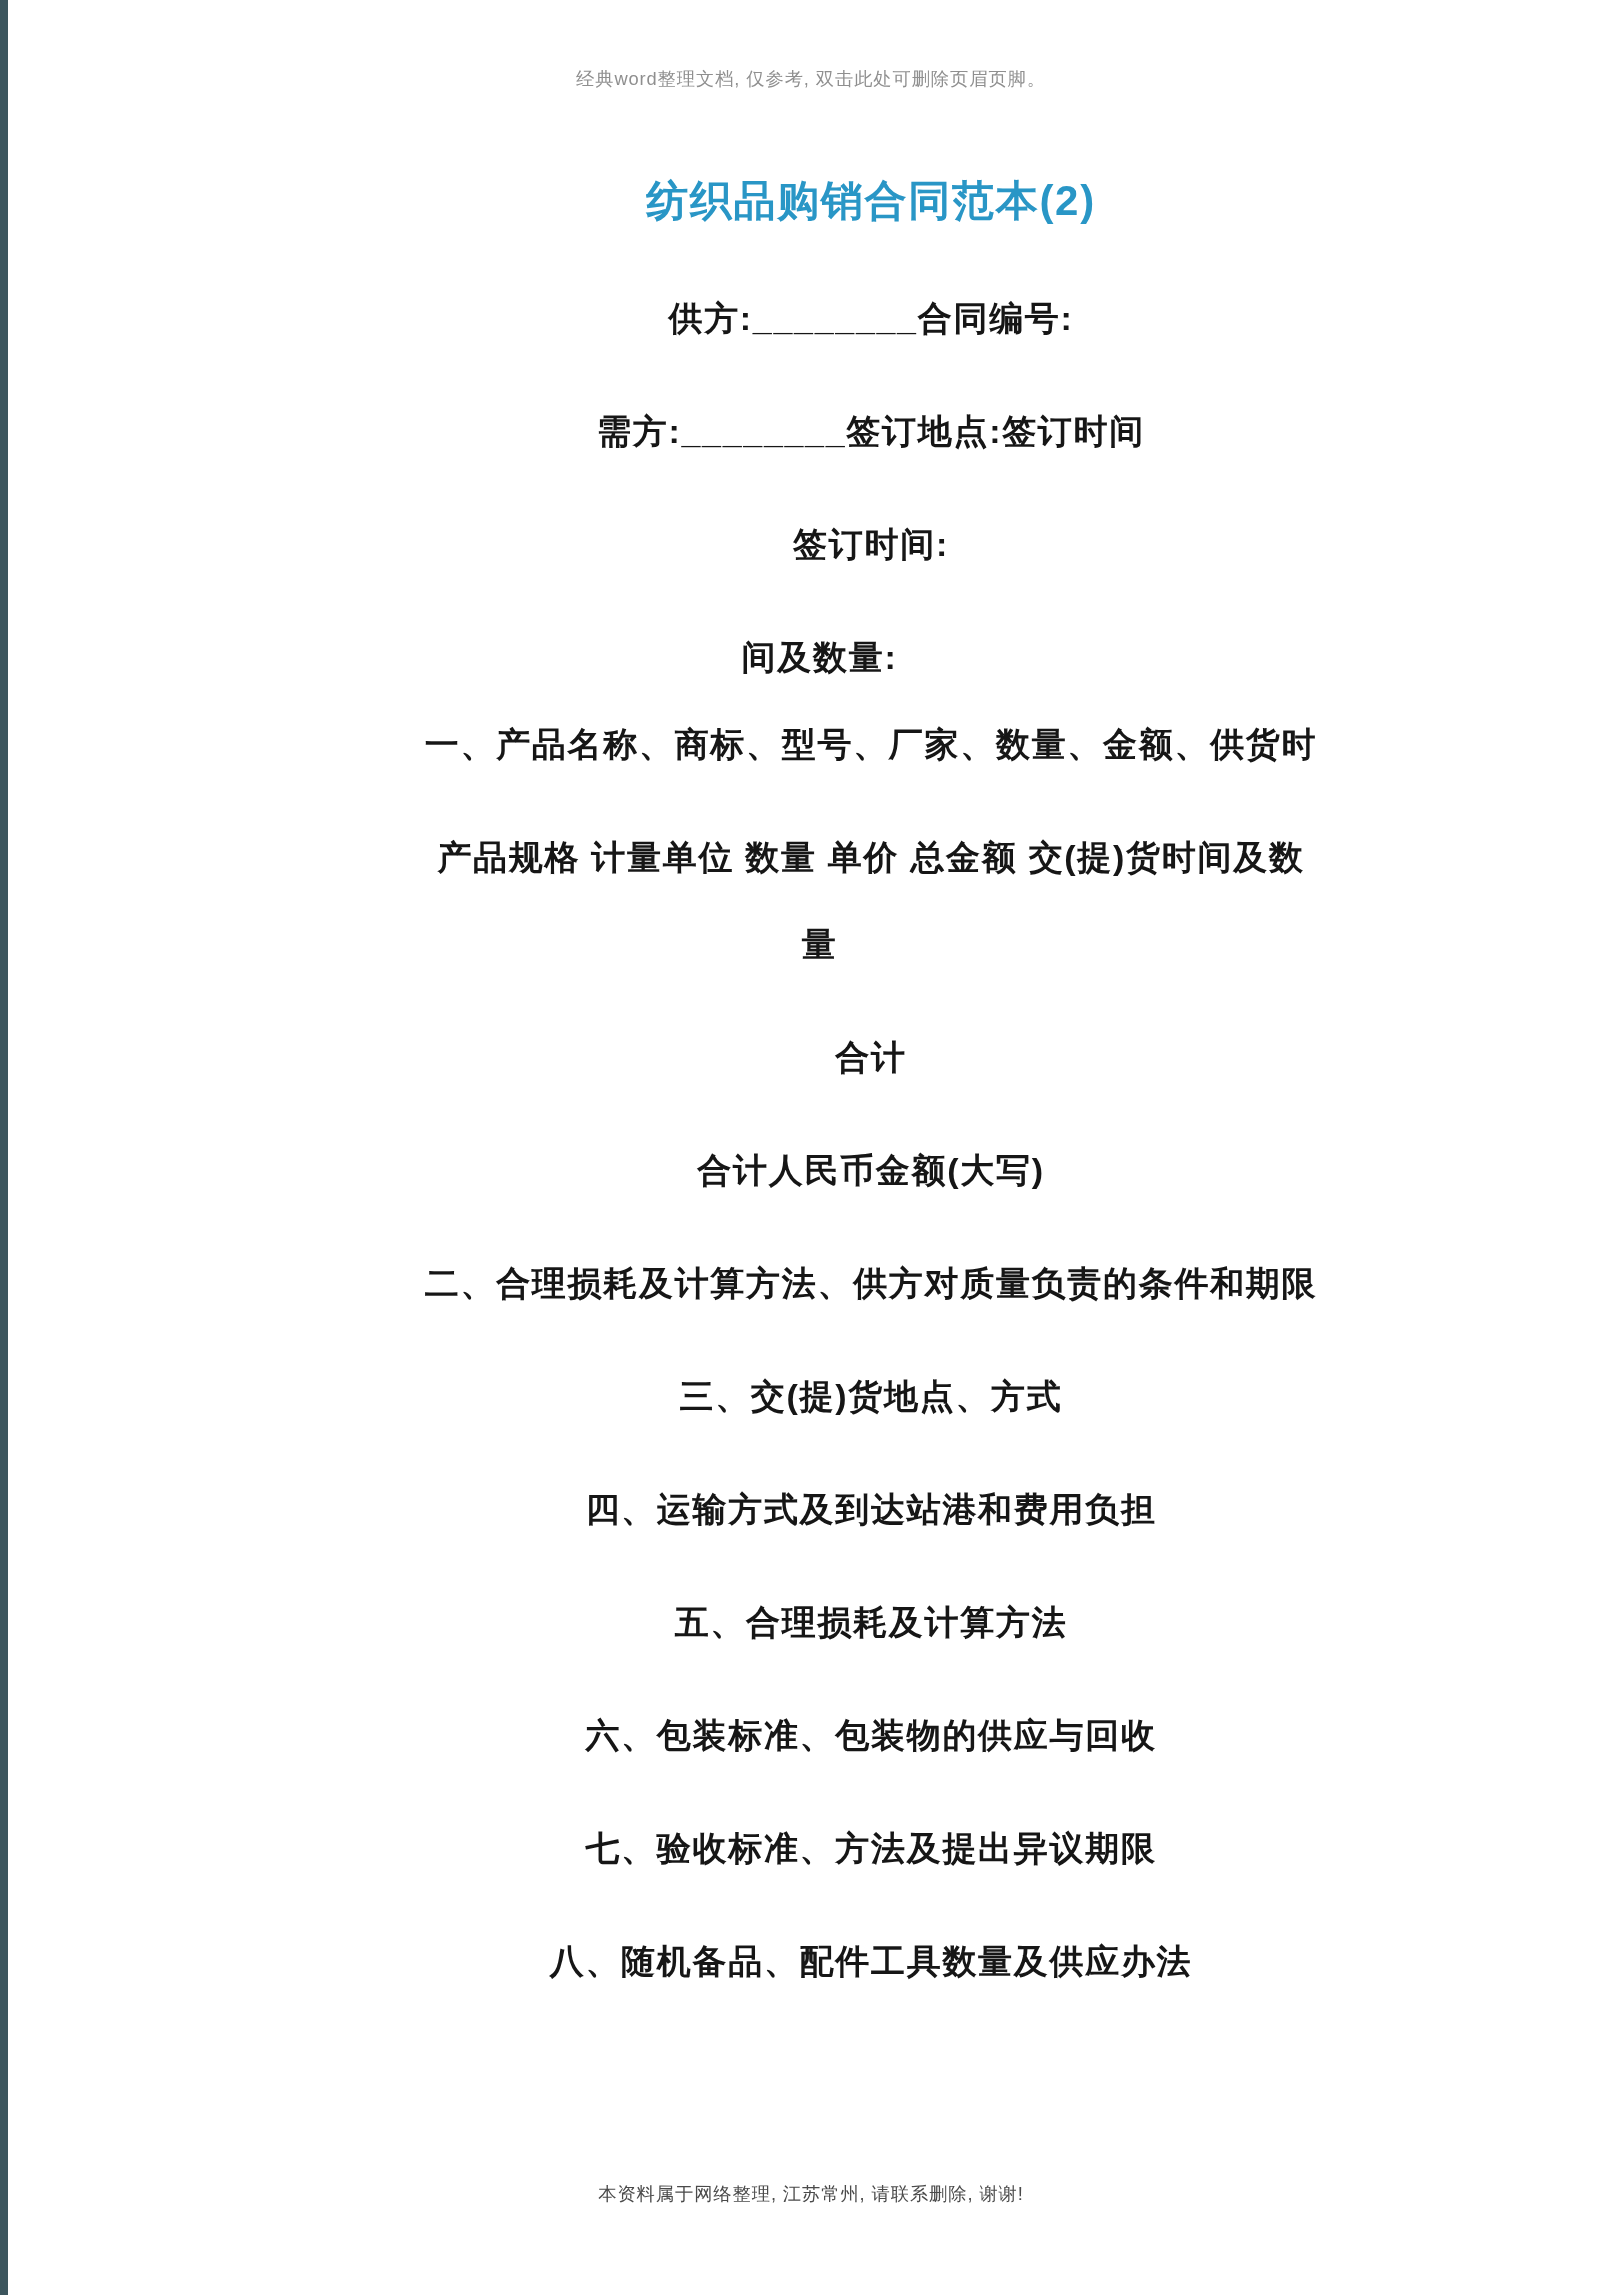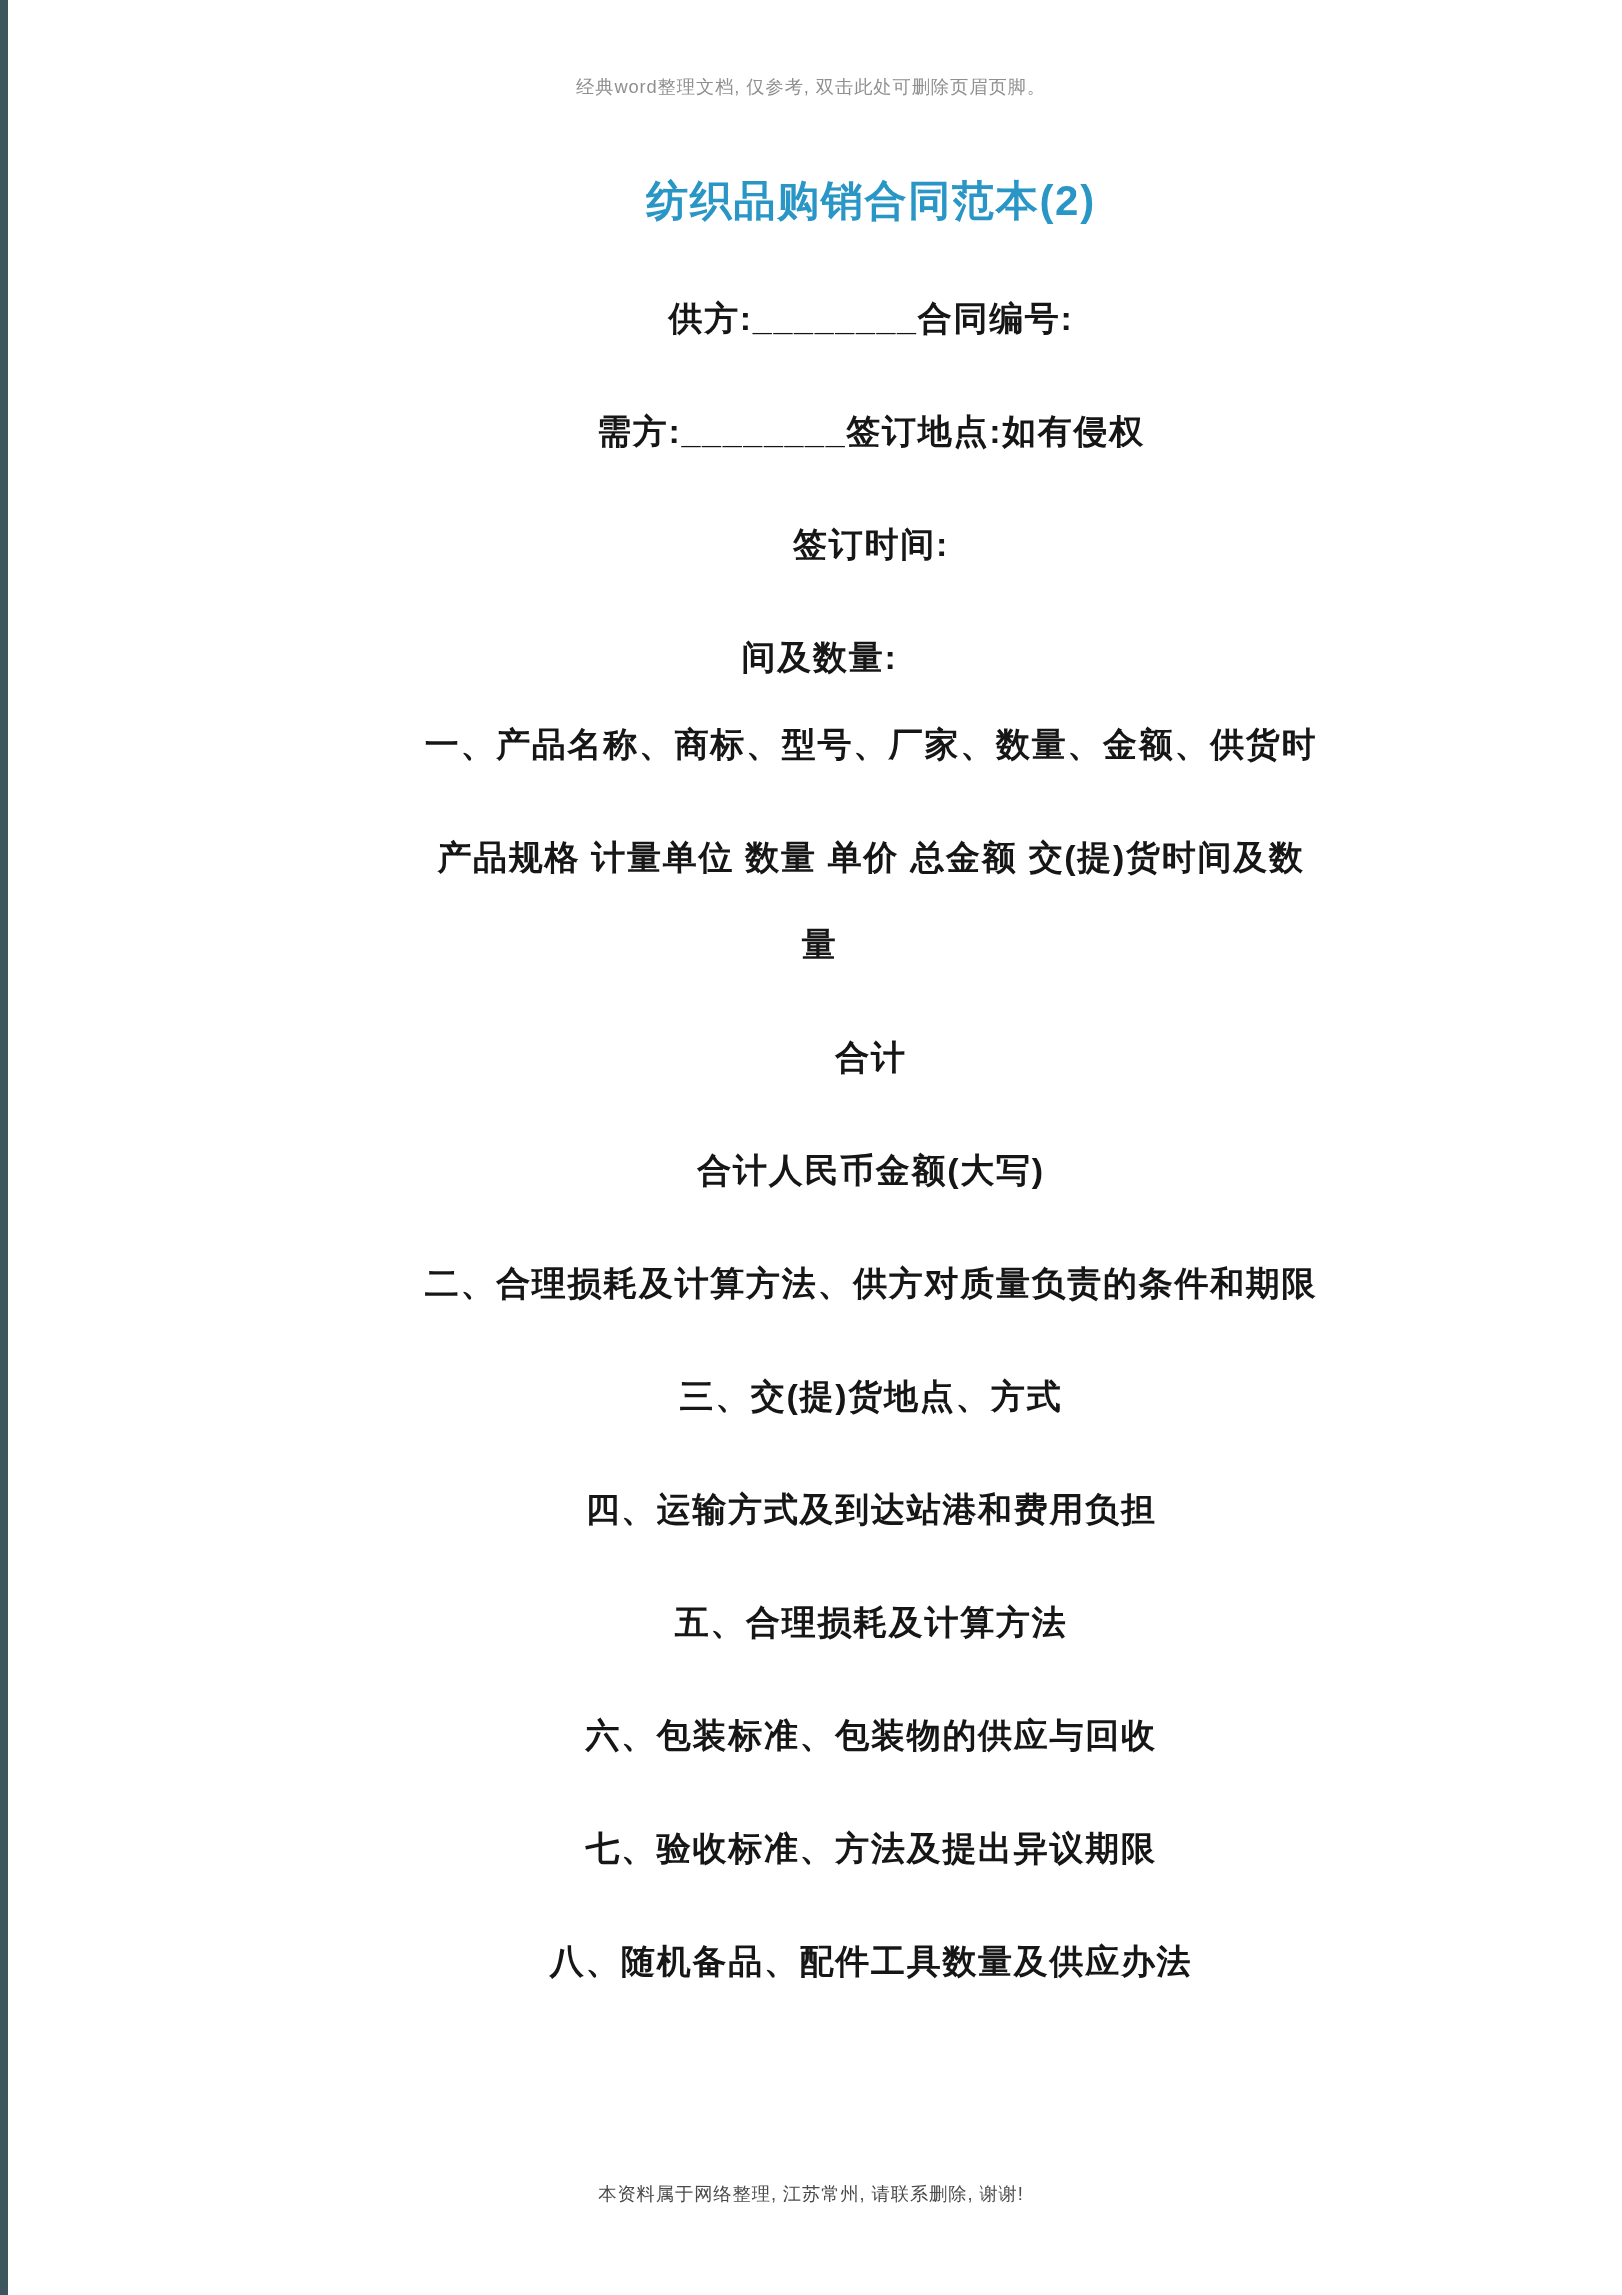--- a/index.html
+++ b/index.html
@@ -5,21 +5,21 @@
   html,body{margin:0;padding:0;}
   body{
     width:1622px;height:2295px;position:relative;background:#ffffff;
     font-family:"Liberation Sans","DejaVu Sans",sans-serif;
     overflow:hidden;
   }
   .accent-bar{
     position:absolute;left:0;top:0;width:7.9px;height:2295px;background:#3d565e;
   }
   .header-note{
-    position:absolute;top:74px;left:0;width:100%;text-align:center;
+    position:absolute;top:66px;left:0;width:100%;text-align:center;
     font-size:18.3px;color:#8f8f8f;letter-spacing:0.9px;
   }
   .content{
     position:absolute;left:243px;top:157px;width:1153px;color:#161616;
     font-weight:bold;
     text-align:center;
   }
   .doc-title{
     font-size:42px;line-height:87px;color:#2996c6;margin-bottom:31px;
     padding-left:103px;letter-spacing:1.7px;
@@ -41,21 +41,21 @@
 
 <div class="content">
 
   <div class="doc-title">纺织品购销合同范本(2)</div>
 
   <div class="para">
     <div class="line indent">供方:________合同编号:</div>
   </div>
 
   <div class="para">
-    <div class="line indent">需方:________签订地点:如有侵权</div>
+    <div class="line indent">需方:________签订地点:签订时间</div>
   </div>
 
   <div class="para">
     <div class="line indent">签订时间:</div>
   </div>
 
   <div class="para">
     <div class="line">间及数量:</div>
     <div class="line indent">一、产品名称、商标、型号、厂家、数量、金额、供货时</div>
   </div>

